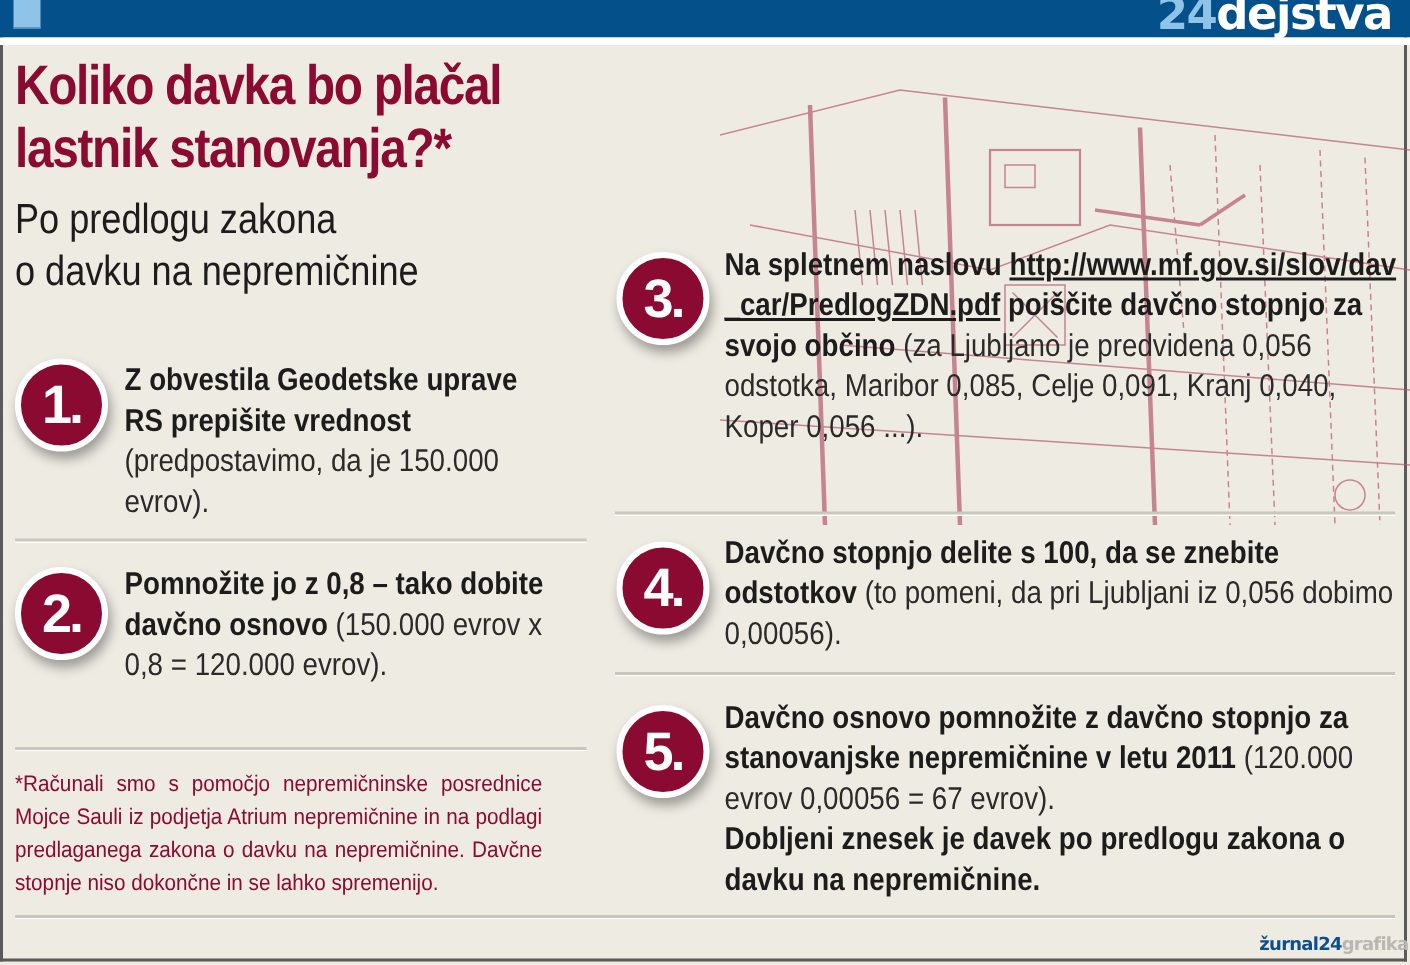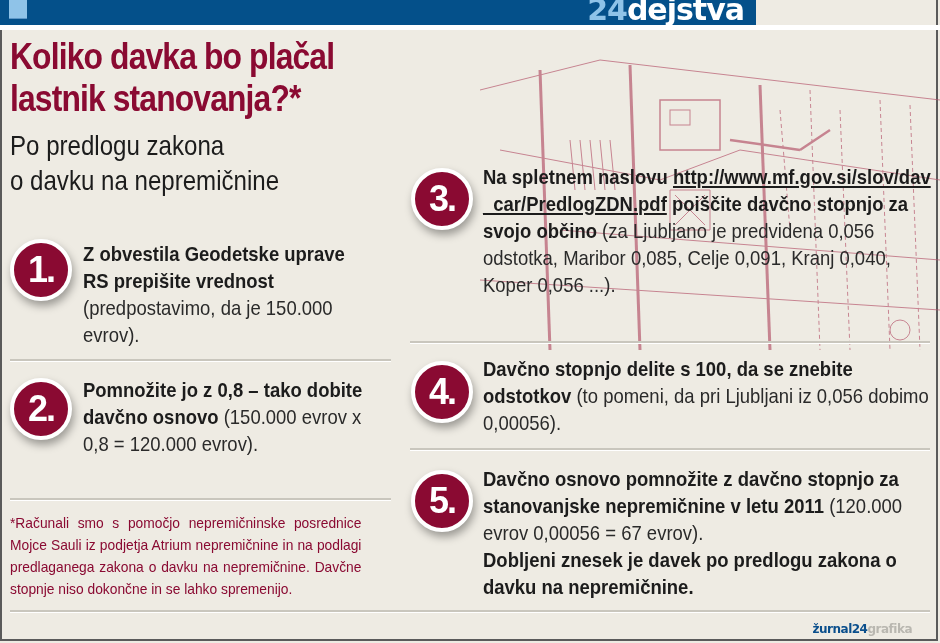--- a/index.html
+++ b/index.html
@@ -9,21 +9,21 @@
     font-family: "Liberation Sans", sans-serif;
     position: relative;
   }
   .frame {
     position: absolute; left: 0; top: 0; width: 938px; height: 641px;
     border-left: 2px solid #5a5a5a; border-bottom: 2px solid #5a5a5a;
     border-right: 2px solid #5a5a5a;
     box-sizing: border-box;
   }
   .topbar {
-    position: absolute; left: 0; top: 0; width: 756px; height: 25px;
+    position: absolute; left: 0; top: 0; width: 940px; height: 25px;
     background: #04508a;
   }
   .topbar-square {
     position: absolute; left: 9px; top: 0; width: 18px; height: 18px;
     background: #8fc3e8; border-bottom: 1px solid #5d97c7;
   }
   .whiteline { position: absolute; left: 0; top: 25px; width: 940px; height: 5px; background: #ffffff; }
   .brand {
     position: absolute; right: 12px; top: -7px;
     font-family: "DejaVu Sans", sans-serif; font-weight: bold; font-size: 30px;
@@ -61,21 +61,21 @@
   .steptext u { text-decoration: underline; }
 
   .divider { position: absolute; height: 2px; background: #c9c6bd; border-bottom: 1px solid #ffffff; }
 
   .footnote {
     position: absolute; left: 10px; top: 512px; width: 382px;
     color: #8a0a32; font-size: 15px; line-height: 22px; text-align: justify;
     transform: scaleX(0.92); transform-origin: left top;
   }
   .credit {
-    position: absolute; right: 28px; top: 622px;
+    position: absolute; right: 1px; top: 622px;
     font-family: "DejaVu Sans", sans-serif; font-weight: bold; font-size: 12px;
     letter-spacing: -0.5px;
   }
   .credit .a { color: #0b4f8c; }
   .credit .b { color: #b9b7b0; }
 </style>
 </head>
 <body>
 
 <div class="frame"></div>

